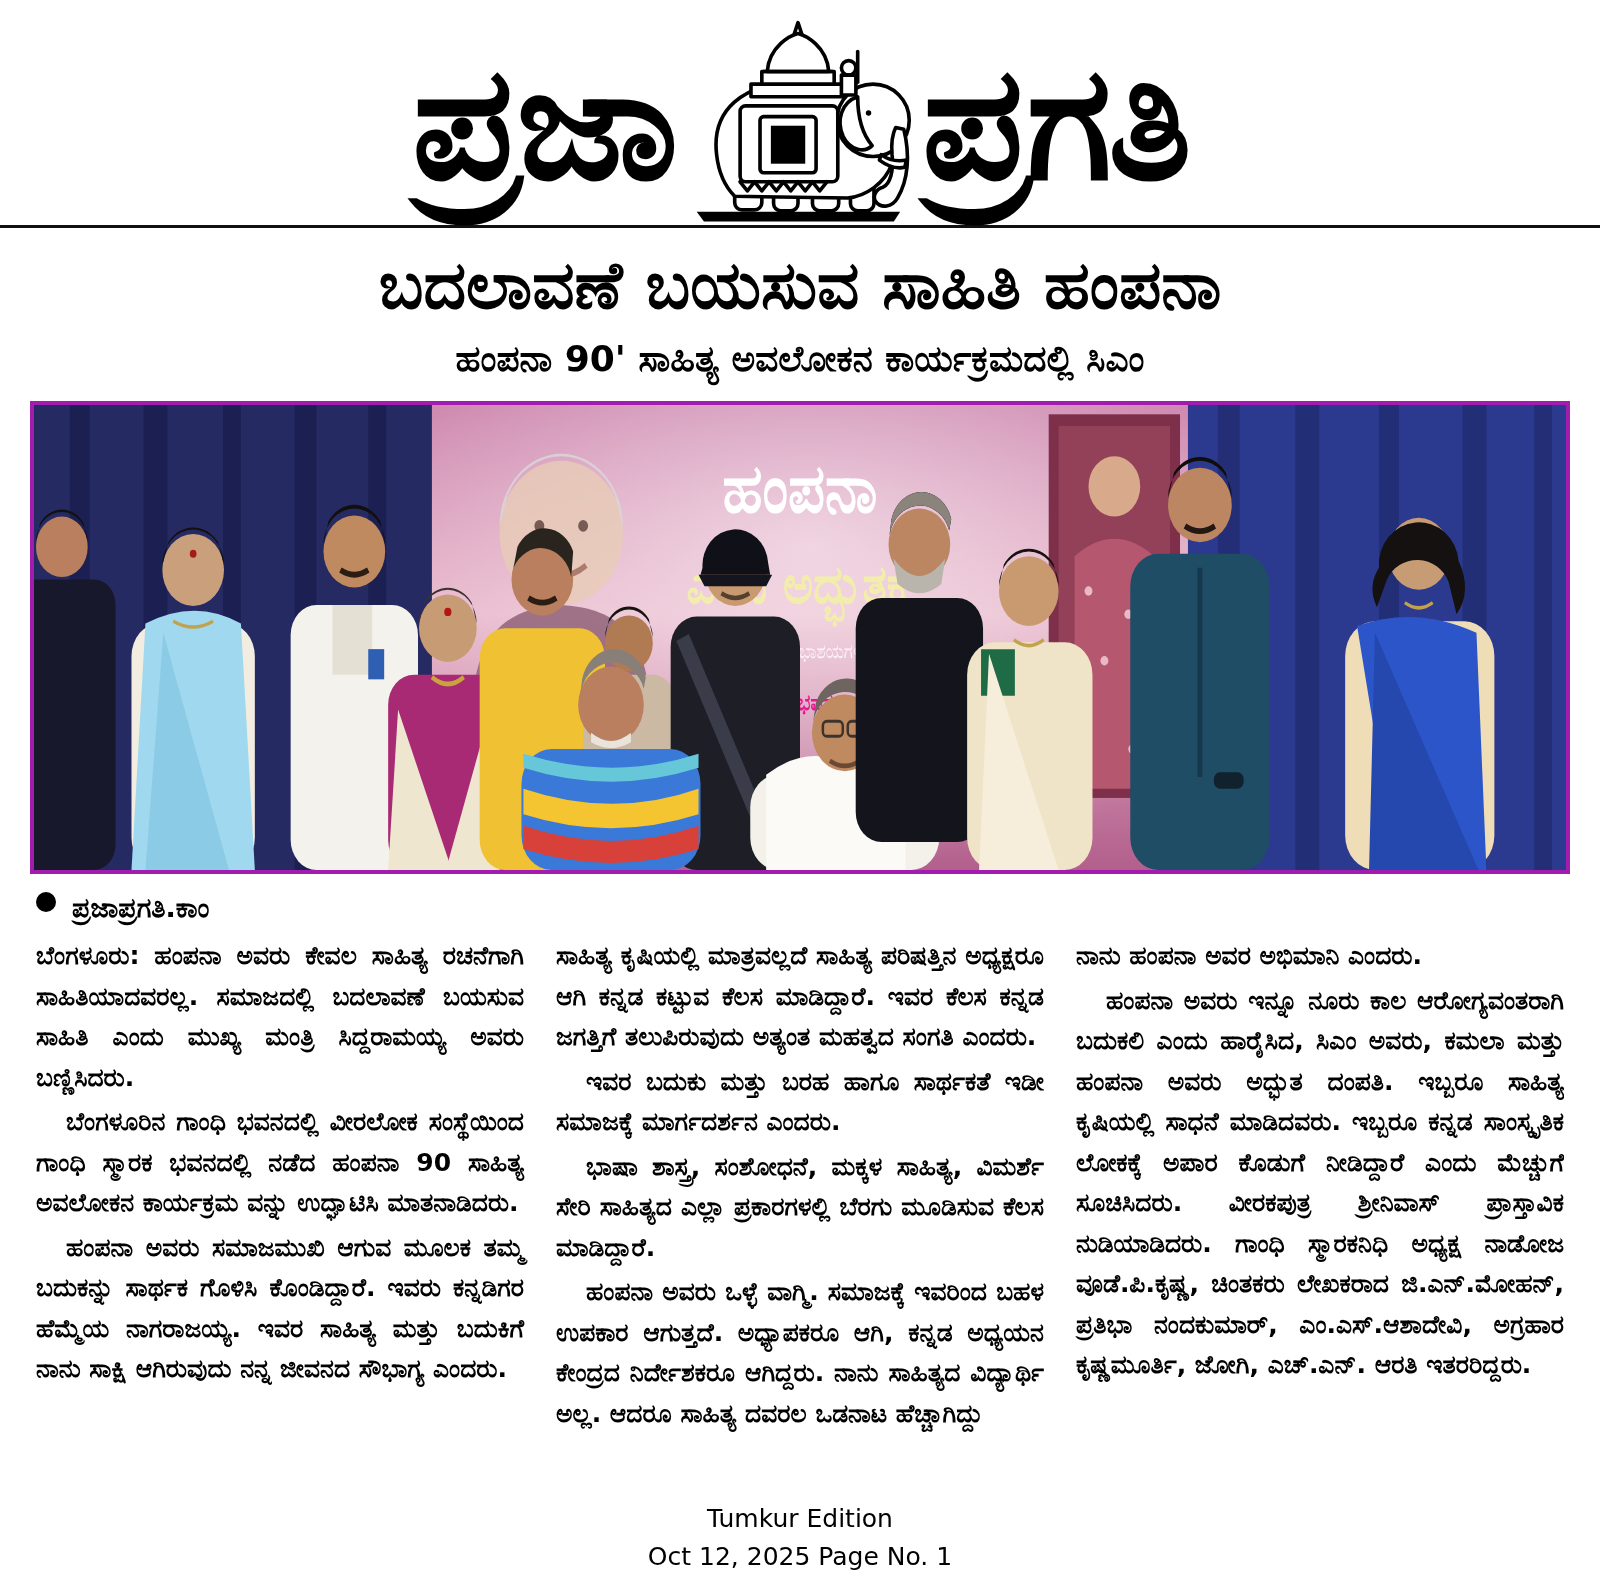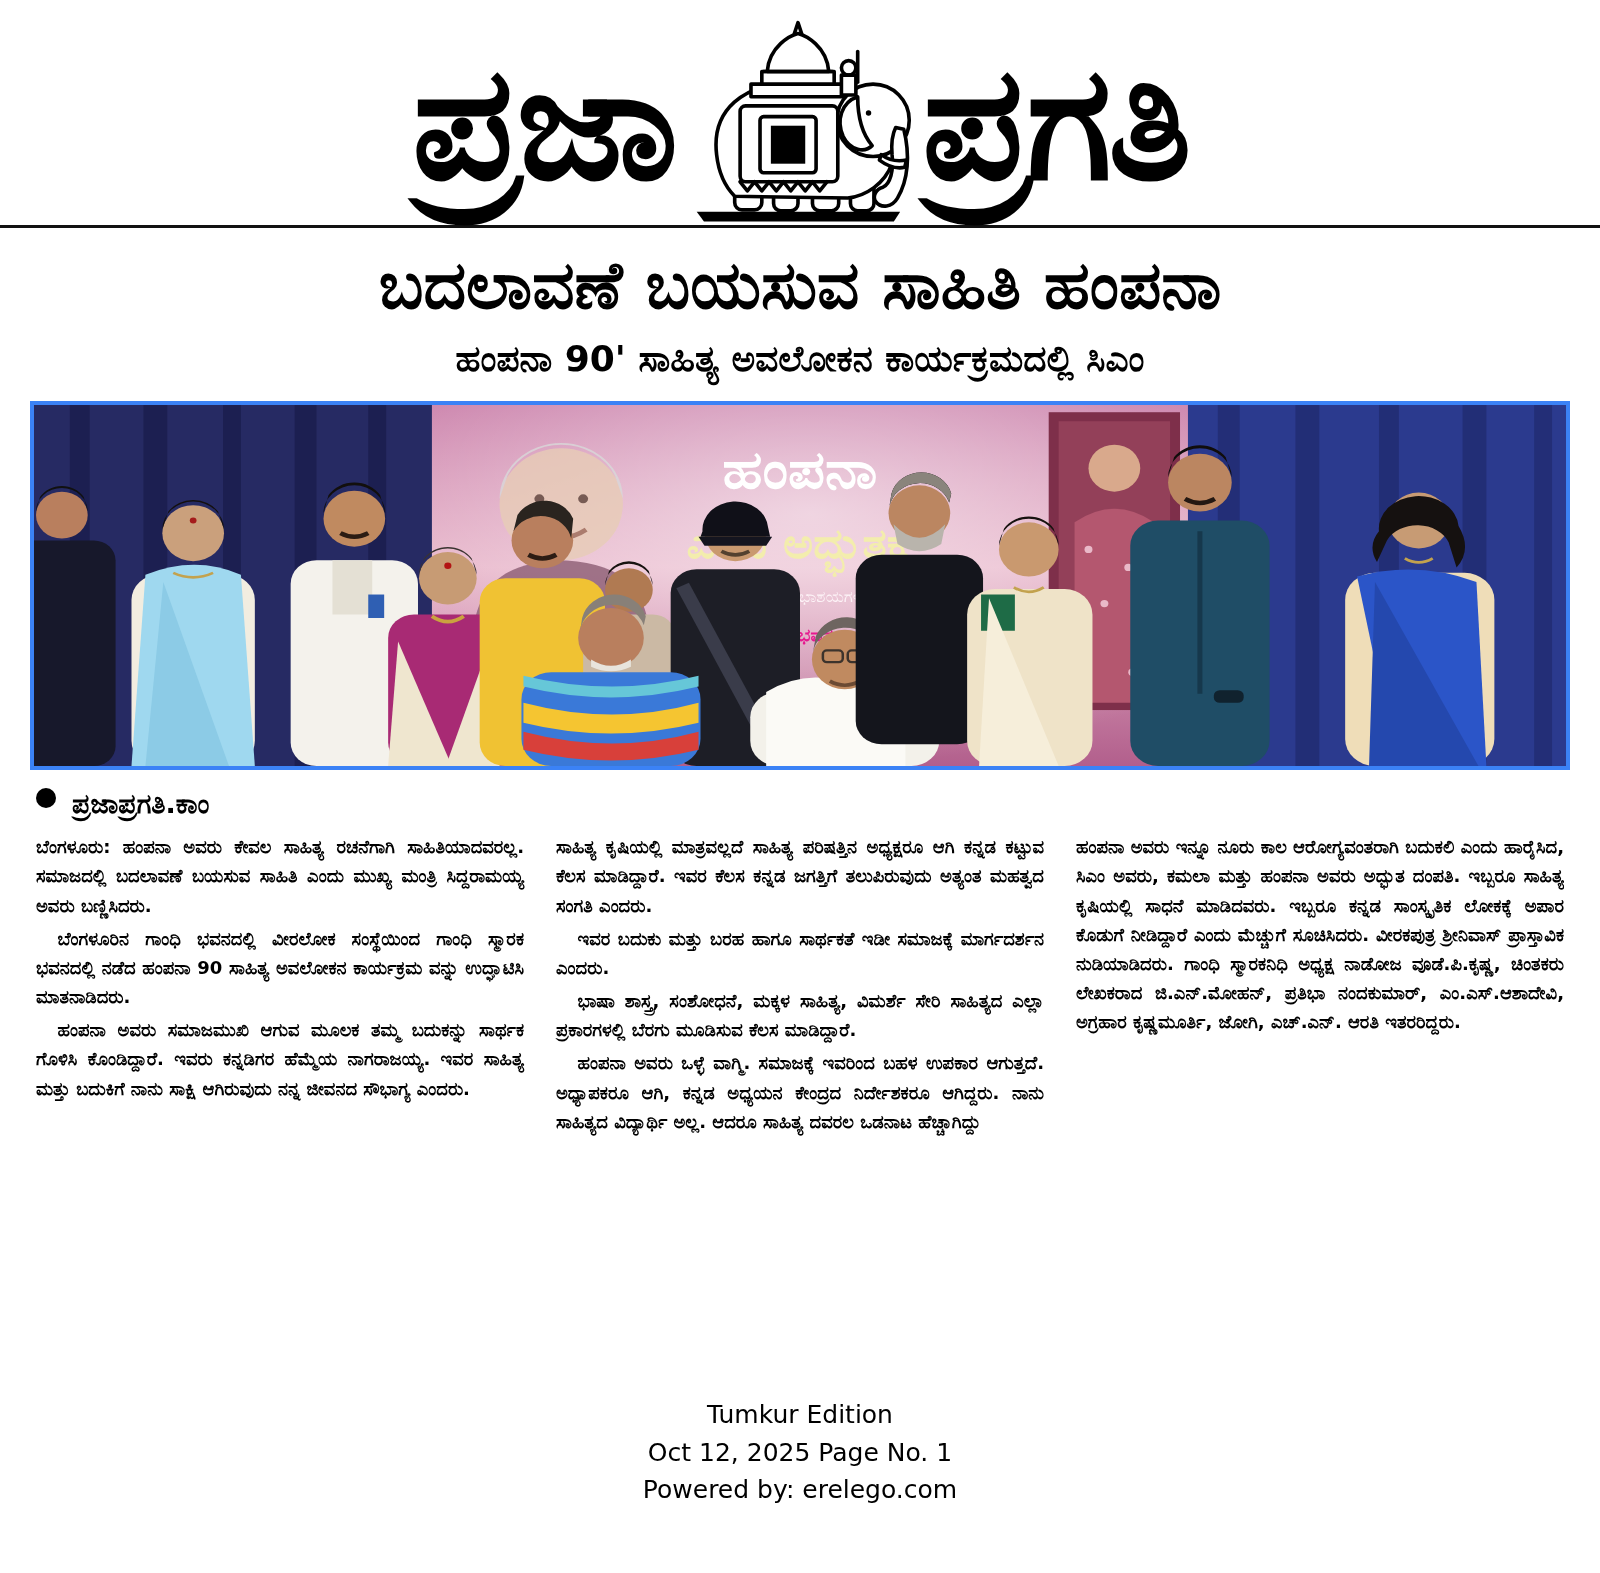--- a/index.html
+++ b/index.html
@@ -23,36 +23,36 @@
   .headline{
     text-align:center;font-size:66px;font-weight:700;letter-spacing:0;
     margin:20px 20px 0;line-height:1.15;
   }
   .subheadline{
     text-align:center;font-size:36px;font-weight:800;
     margin:14px 20px 8px;line-height:1.15;
   }
   
   .photo-wrap{
-    margin:22px 30px 0;height:369px;border:4px solid #3b82f6;box-sizing:border-box;
+    margin:22px 30px 0;height:473px;border:4px solid #a21caf;box-sizing:border-box;
     background:#262a63;
   }
   .photo-wrap svg{width:100%;height:100%;display:block;}
   
   .byline{
     margin:18px 0 0 36px;font-size:27px;font-weight:bold;
     display:flex;gap:16px;
   }
   .byline .dot{width:20px;height:20px;border-radius:50%;background:#000;flex:0 0 auto;}
   
   .columns{
     display:flex;gap:32px;margin:12px 36px 0;height:560px;overflow:hidden;
   }
   .col{
-    flex:1;font-size:18px;font-weight:bold;line-height:1.62;
+    flex:1;font-size:25px;font-weight:bold;line-height:1.62;
     text-align:justify;
   }
   .col p{margin:0 0 4px;}
   .col p + p{text-indent:1.2em;}
   
   .footer{
     text-align:center;font-size:25px;line-height:1.5;margin-top:4px;font-weight:400;
   }
 </style>
 </head>
@@ -298,20 +298,21 @@
       <p>ಬೆಂಗಳೂರಿನ ಗಾಂಧಿ ಭವನದಲ್ಲಿ ವೀರಲೋಕ ಸಂಸ್ಥೆಯಿಂದ ಗಾಂಧಿ ಸ್ಮಾರಕ ಭವನದಲ್ಲಿ ನಡೆದ ಹಂಪನಾ 90 ಸಾಹಿತ್ಯ ಅವಲೋಕನ ಕಾರ್ಯಕ್ರಮ ವನ್ನು ಉದ್ಘಾಟಿಸಿ ಮಾತನಾಡಿದರು.</p>
       <p>ಹಂಪನಾ ಅವರು ಸಮಾಜಮುಖಿ ಆಗುವ ಮೂಲಕ ತಮ್ಮ ಬದುಕನ್ನು ಸಾರ್ಥಕ ಗೊಳಿಸಿ ಕೊಂಡಿದ್ದಾರೆ. ಇವರು ಕನ್ನಡಿಗರ ಹೆಮ್ಮೆಯ ನಾಗರಾಜಯ್ಯ. ಇವರ ಸಾಹಿತ್ಯ ಮತ್ತು ಬದುಕಿಗೆ ನಾನು ಸಾಕ್ಷಿ ಆಗಿರುವುದು ನನ್ನ ಜೀವನದ ಸೌಭಾಗ್ಯ ಎಂದರು.</p>
     </div>
   <div class="col">
       <p>ಸಾಹಿತ್ಯ ಕೃಷಿಯಲ್ಲಿ ಮಾತ್ರವಲ್ಲದೆ ಸಾಹಿತ್ಯ ಪರಿಷತ್ತಿನ ಅಧ್ಯಕ್ಷರೂ ಆಗಿ ಕನ್ನಡ ಕಟ್ಟುವ ಕೆಲಸ ಮಾಡಿದ್ದಾರೆ. ಇವರ ಕೆಲಸ ಕನ್ನಡ ಜಗತ್ತಿಗೆ ತಲುಪಿರುವುದು ಅತ್ಯಂತ ಮಹತ್ವದ ಸಂಗತಿ ಎಂದರು.</p>
       <p>ಇವರ ಬದುಕು ಮತ್ತು ಬರಹ ಹಾಗೂ ಸಾರ್ಥಕತೆ ಇಡೀ ಸಮಾಜಕ್ಕೆ ಮಾರ್ಗದರ್ಶನ ಎಂದರು.</p>
       <p>ಭಾಷಾ ಶಾಸ್ತ್ರ, ಸಂಶೋಧನೆ, ಮಕ್ಕಳ ಸಾಹಿತ್ಯ, ವಿಮರ್ಶೆ ಸೇರಿ ಸಾಹಿತ್ಯದ ಎಲ್ಲಾ ಪ್ರಕಾರಗಳಲ್ಲಿ ಬೆರಗು ಮೂಡಿಸುವ ಕೆಲಸ ಮಾಡಿದ್ದಾರೆ.</p>
       <p>ಹಂಪನಾ ಅವರು ಒಳ್ಳೆ ವಾಗ್ಮಿ. ಸಮಾಜಕ್ಕೆ ಇವರಿಂದ ಬಹಳ ಉಪಕಾರ ಆಗುತ್ತದೆ. ಅಧ್ಯಾಪಕರೂ ಆಗಿ, ಕನ್ನಡ ಅಧ್ಯಯನ ಕೇಂದ್ರದ ನಿರ್ದೇಶಕರೂ ಆಗಿದ್ದರು. ನಾನು ಸಾಹಿತ್ಯದ ವಿದ್ಯಾರ್ಥಿ ಅಲ್ಲ. ಆದರೂ ಸಾಹಿತ್ಯ ದವರಲ ಒಡನಾಟ ಹೆಚ್ಚಾಗಿದ್ದು</p>
     </div>
   <div class="col">
+      <p>ನಾನು ಹಂಪನಾ ಅವರ ಅಭಿಮಾನಿ ಎಂದರು.</p>
       <p>ಹಂಪನಾ ಅವರು ಇನ್ನೂ ನೂರು ಕಾಲ ಆರೋಗ್ಯವಂತರಾಗಿ ಬದುಕಲಿ ಎಂದು ಹಾರೈಸಿದ, ಸಿಎಂ ಅವರು, ಕಮಲಾ ಮತ್ತು ಹಂಪನಾ ಅವರು ಅದ್ಭುತ ದಂಪತಿ. ಇಬ್ಬರೂ ಸಾಹಿತ್ಯ ಕೃಷಿಯಲ್ಲಿ ಸಾಧನೆ ಮಾಡಿದವರು. ಇಬ್ಬರೂ ಕನ್ನಡ ಸಾಂಸ್ಕೃತಿಕ ಲೋಕಕ್ಕೆ ಅಪಾರ ಕೊಡುಗೆ ನೀಡಿದ್ದಾರೆ ಎಂದು ಮೆಚ್ಚುಗೆ ಸೂಚಿಸಿದರು. ವೀರಕಪುತ್ರ ಶ್ರೀನಿವಾಸ್ ಪ್ರಾಸ್ತಾವಿಕ ನುಡಿಯಾಡಿದರು. ಗಾಂಧಿ ಸ್ಮಾರಕನಿಧಿ ಅಧ್ಯಕ್ಷ ನಾಡೋಜ ವೂಡೆ.ಪಿ.ಕೃಷ್ಣ, ಚಿಂತಕರು ಲೇಖಕರಾದ ಜಿ.ಎನ್.ಮೋಹನ್, ಪ್ರತಿಭಾ ನಂದಕುಮಾರ್, ಎಂ.ಎಸ್.ಆಶಾದೇವಿ, ಅಗ್ರಹಾರ ಕೃಷ್ಣಮೂರ್ತಿ, ಜೋಗಿ, ಎಚ್.ಎನ್. ಆರತಿ ಇತರರಿದ್ದರು.</p>
     </div>
 </div>
 
 <div class="footer">
   <div>Tumkur Edition</div>
   <div>Oct 12, 2025 Page No. 1</div>
   <div>Powered by: erelego.com</div>
 </div>
 

